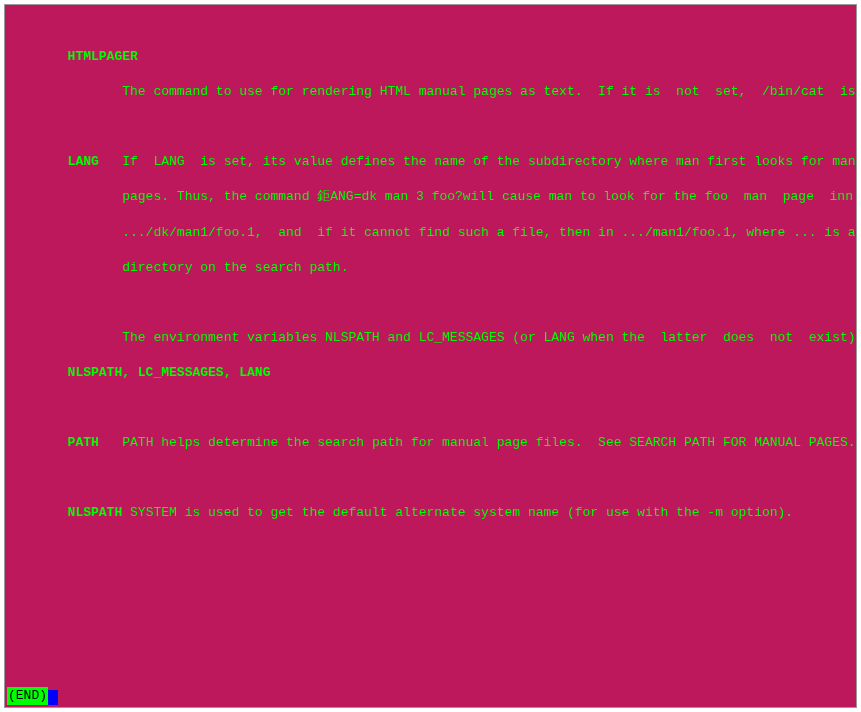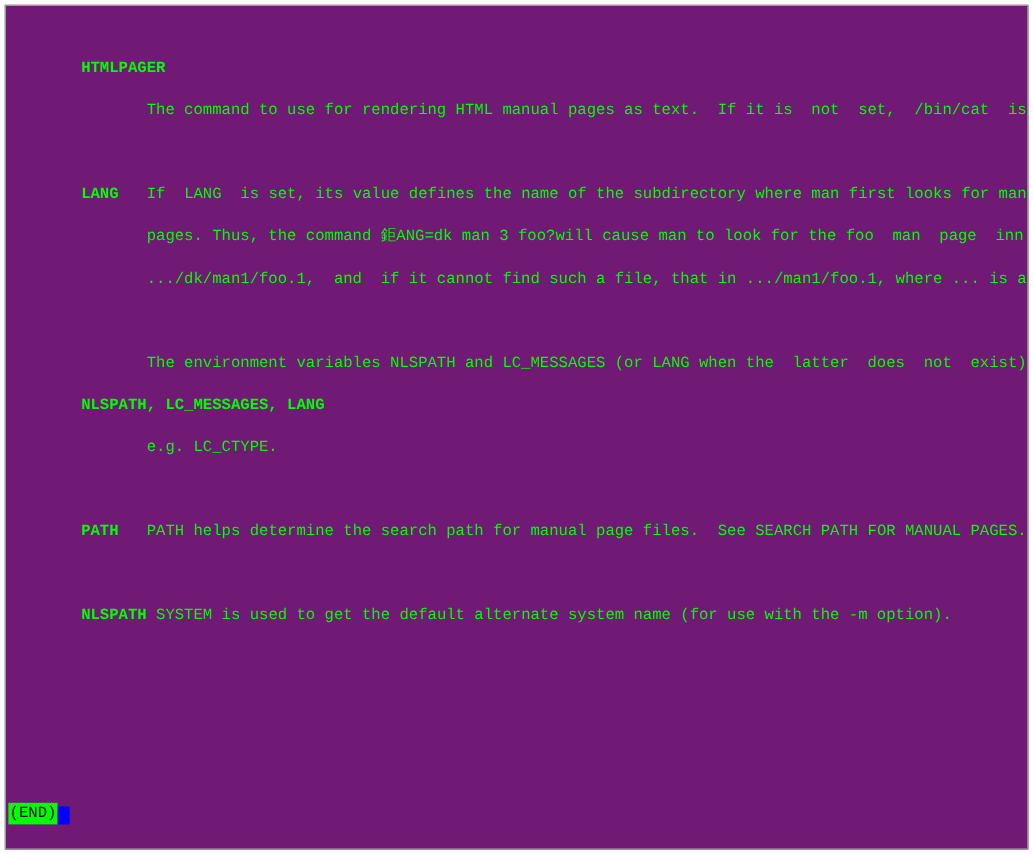--- a/index.html
+++ b/index.html
@@ -7,35 +7,35 @@
     background: #fff;
     font-family: "Courier New", monospace;
     font-size: 13px;
     line-height: 1.35;
     width: 861px;
     height: 712px;
     overflow: hidden;
     padding: 4px;
   }
   .terminal {
-    background: #701a75;
+    background: #be185d;
     color: #00ff00;
     width: 853px;
     height: 704px;
     padding: 8px 4px 0 4px;
     border: 1px solid #999;
     position: relative;
     white-space: pre;
     overflow: hidden;
   }
   .line { white-space: pre; }
   .heading { color: #00ff00; font-weight: bold; }
   .statusbar {
     position: absolute;
-    bottom: 20px;
+    bottom: 2px;
     left: 2px;
     right: 2px;
   }
   .end-marker {
     background: #00ff00;
     color: #000;
     display: inline-block;
     padding: 0 1px;
   }
   .cursor {
@@ -50,25 +50,25 @@
 </head>
 <body>
 
 <div class="terminal">
 <div class="content">
 <div class="line">       <span class="heading">HTMLPAGER</span></div>
 <div class="line">              <span>The command to use for rendering HTML manual pages as text.  If it is  not  set,  /bin/cat  is</span></div>
 <div class="line"> </div>
 <div class="line">       <span class="heading">LANG</span>   <span>If  LANG  is set, its value defines the name of the subdirectory where man first looks for man</span></div>
 <div class="line">              <span>pages. Thus, the command 鉅ANG=dk man 3 foo?will cause man to look for the foo  man  page  inn</span></div>
-<div class="line">              <span>.../dk/man1/foo.1,  and  if it cannot find such a file, that in .../man1/foo.1, where ... is a</span></div>
+<div class="line">              <span>.../dk/man1/foo.1,  and  if it cannot find such a file, then in .../man1/foo.1, where ... is a</span></div>
+<div class="line">              <span>directory on the search path.</span></div>
 <div class="line"> </div>
 <div class="line">              <span>The environment variables NLSPATH and LC_MESSAGES (or LANG when the  latter  does  not  exist)</span></div>
 <div class="line">       <span class="heading">NLSPATH, LC_MESSAGES, LANG</span></div>
-<div class="line">              <span>e.g. LC_CTYPE.</span></div>
 <div class="line"> </div>
 <div class="line">       <span class="heading">PATH</span>   <span>PATH helps determine the search path for manual page files.  See SEARCH PATH FOR MANUAL PAGES.</span></div>
 <div class="line"> </div>
 <div class="line">       <span class="heading">NLSPATH</span> <span>SYSTEM is used to get the default alternate system name (for use with the -m option).</span></div>
 <div class="line"> </div>
 
 
 
 
 

